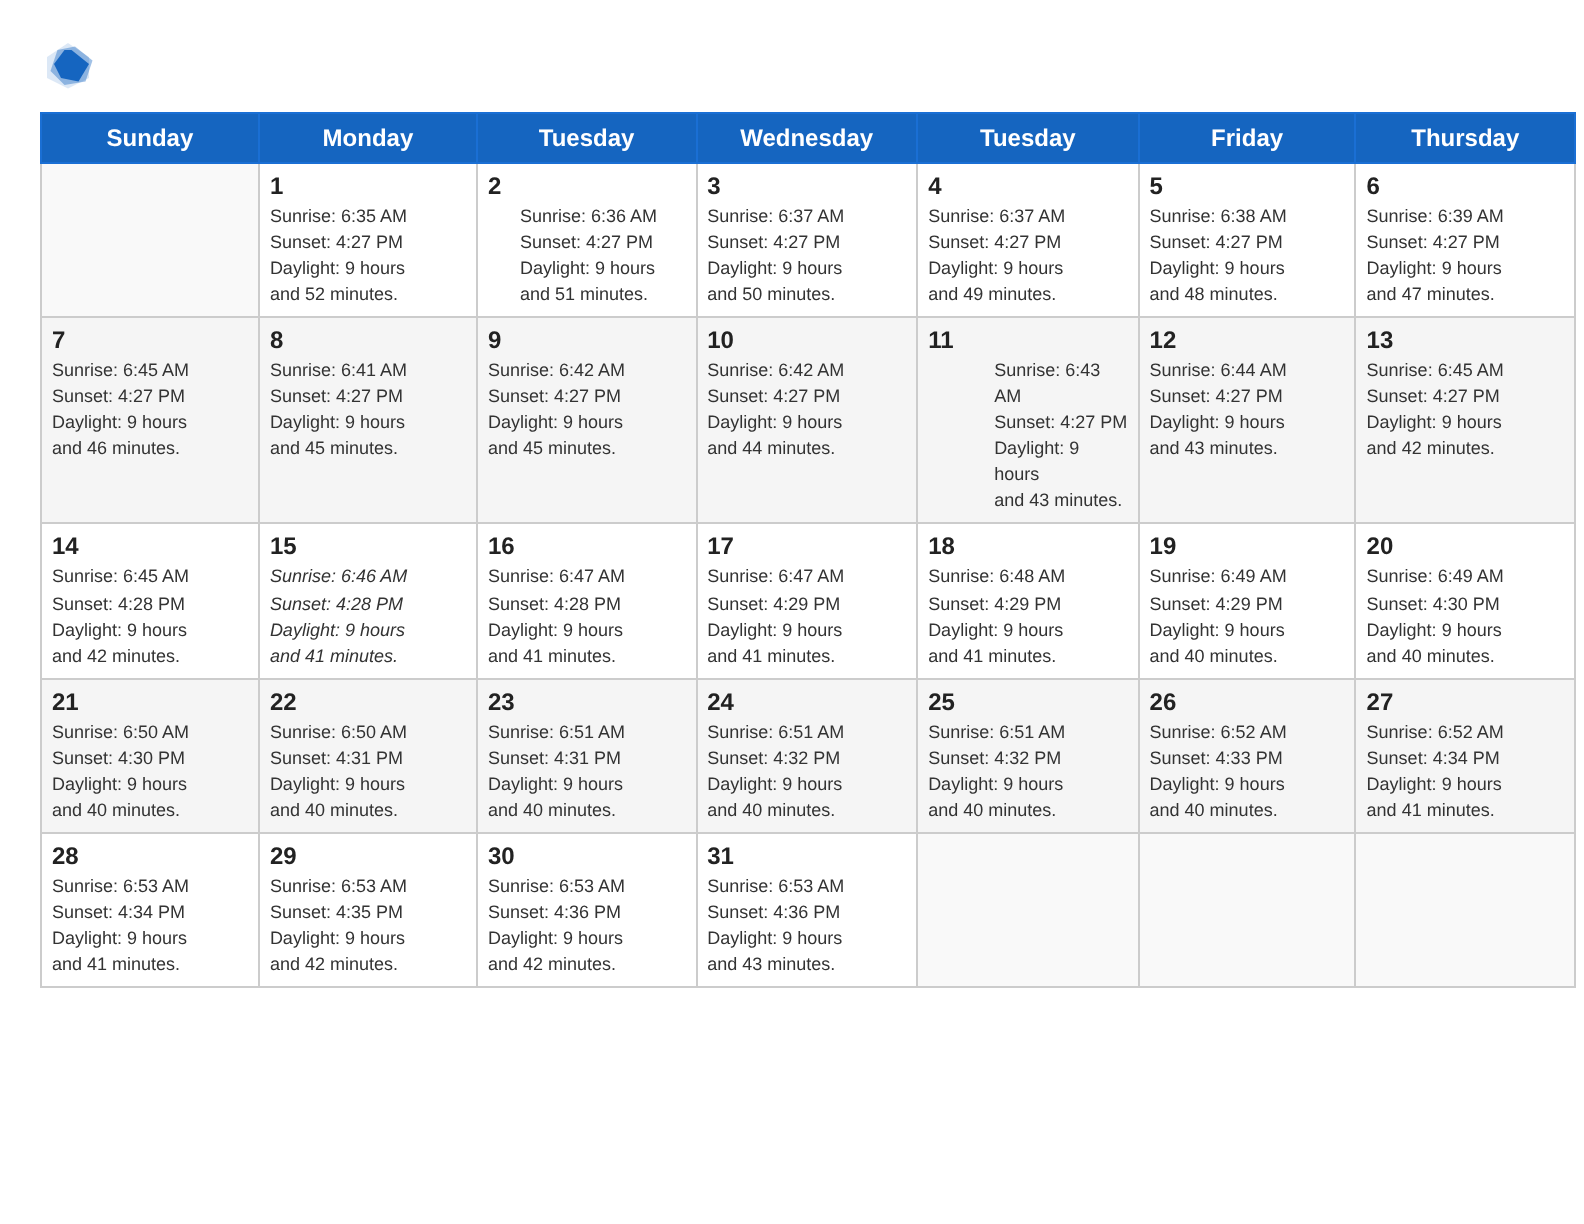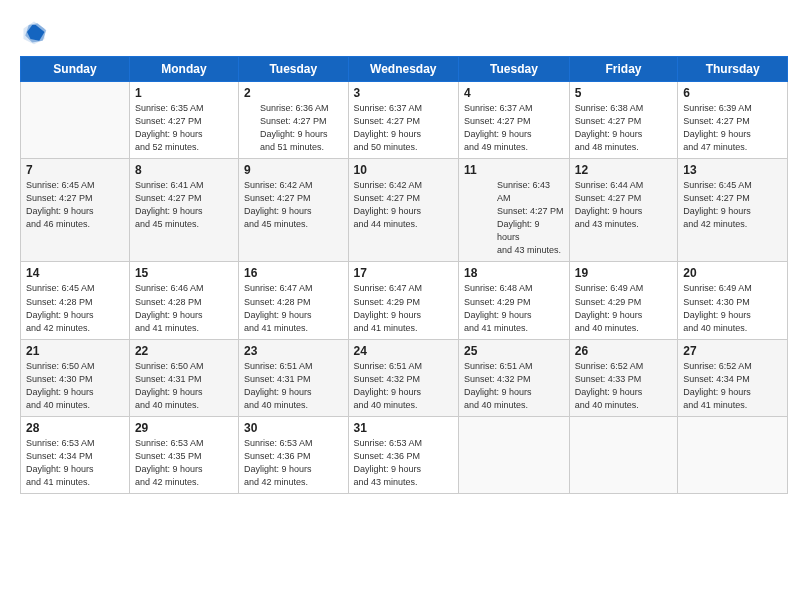--- a/index.html
+++ b/index.html
@@ -233,21 +233,21 @@
         <tr>
           <td>
             <span class="day-num">14</span>
             <div class="day-info" style="white-space: pre-line;">Sunrise: 6:45 AM
 Sunset: 4:28 PM
 Daylight: 9 hours
 and 42 minutes.</div>
           </td>
           <td>
             <span class="day-num">15</span>
-            <div class="day-info" style="white-space: pre-line;">Sunrise: 6:46 AM
+            <div class="day-info" style="white-space: pre-line; font-style: italic;">Sunrise: 6:46 AM
 Sunset: 4:28 PM
 Daylight: 9 hours
 and 41 minutes.</div>
           </td>
           <td>
             <span class="day-num">16</span>
             <div class="day-info" style="white-space: pre-line;">Sunrise: 6:47 AM
 Sunset: 4:28 PM
 Daylight: 9 hours
 and 41 minutes.</div>

